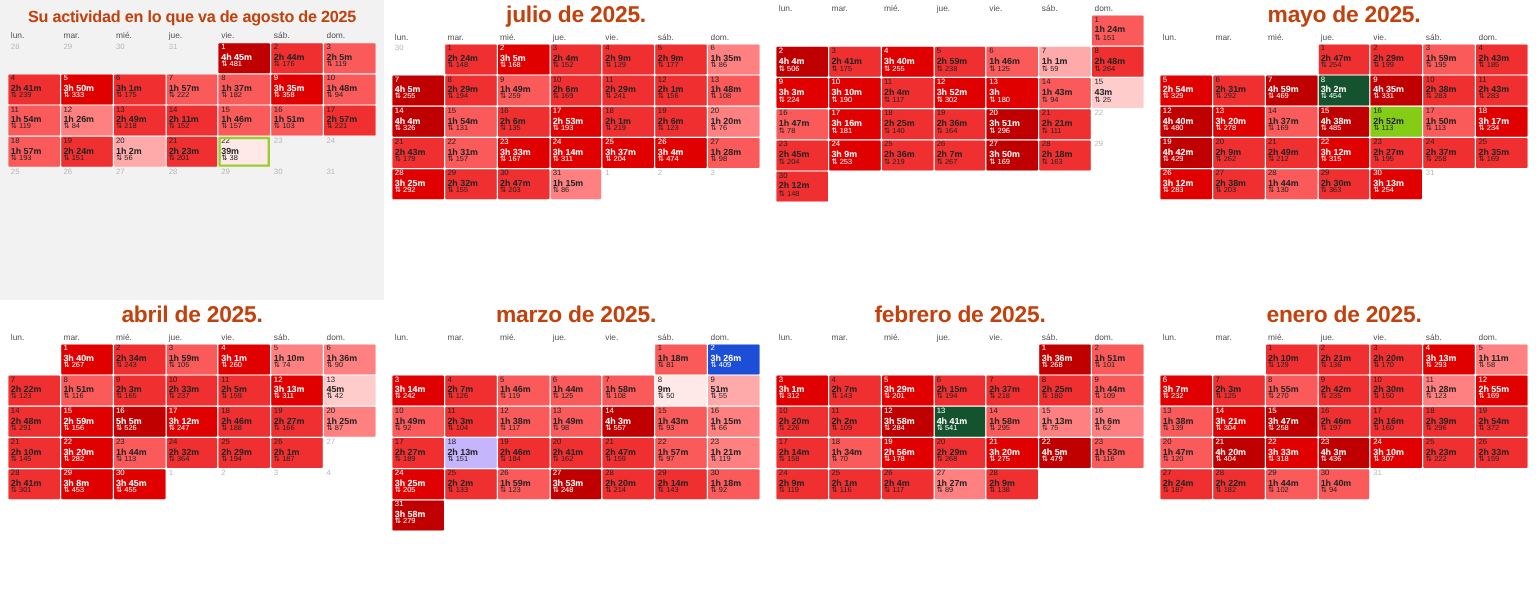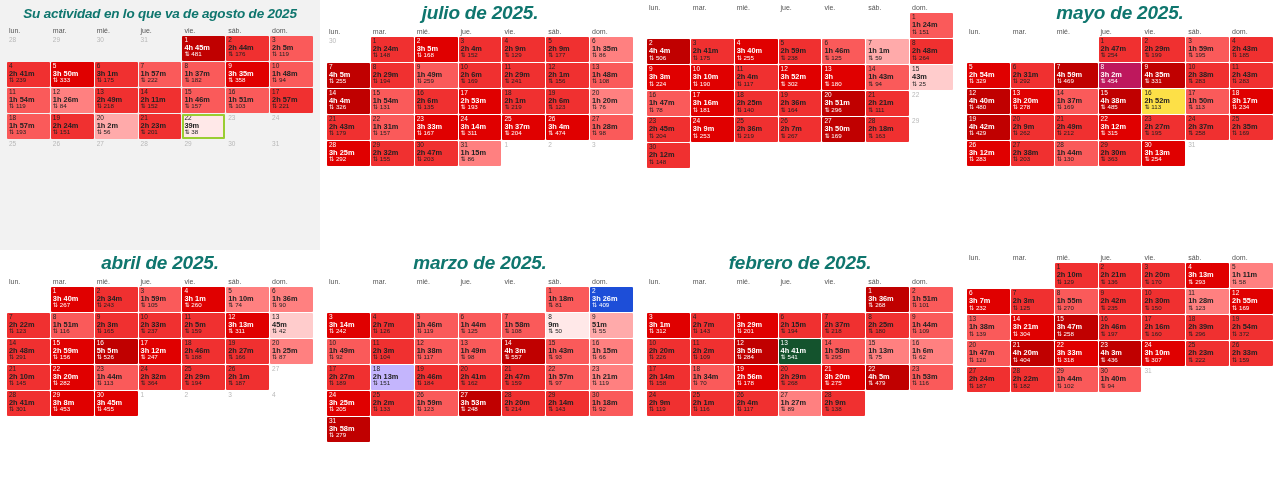--- a/index.html
+++ b/index.html
@@ -18,25 +18,24 @@
   .month{
     position:relative;
     box-sizing:border-box;
     padding:0 6px;
   }
   .month.shaded{background:#f2f2f2;}
   .m-title{
     text-align:center;
     font-weight:bold;
     font-size:19px;
-    color:#0f766e;
+    color:#c2410c;
     padding-top:3px;
     line-height:1.1;
     letter-spacing:-.2px;
-    font-style:italic;
   }
   .m-title.small{
     font-size:13.5px;
     font-weight:bold;
     padding-top:6px;
     line-height:1.25;
   }
   table.cal{
     border-collapse:separate;
     border-spacing:1px;
@@ -961,21 +960,21 @@
                 <span class="d2">⇅ <span>292</span></span>
               </div>
             </td>
             <td class="" style="background:#c00000">
               <div class="cell dark">
                 <span class="dn">7</span>
                 <span class="d1">4h 59m</span>
                 <span class="d2">⇅ <span>469</span></span>
               </div>
             </td>
-            <td class="" style="background:#be185d">
+            <td class="" style="background:#14532d">
               <div class="cell dark">
                 <span class="dn">8</span>
                 <span class="d1">3h 2m</span>
                 <span class="d2">⇅ <span>454</span></span>
               </div>
             </td>
             <td class="" style="background:#c00000">
               <div class="cell dark">
                 <span class="dn">9</span>
                 <span class="d1">4h 35m</span>
@@ -1019,21 +1018,21 @@
                 <span class="d2">⇅ <span>169</span></span>
               </div>
             </td>
             <td class="" style="background:#c00000">
               <div class="cell dark">
                 <span class="dn">15</span>
                 <span class="d1">4h 38m</span>
                 <span class="d2">⇅ <span>485</span></span>
               </div>
             </td>
-            <td class="" style="background:#fde047">
+            <td class="" style="background:#84cc16">
               <div class="cell light">
                 <span class="dn">16</span>
                 <span class="d1">2h 52m</span>
                 <span class="d2">⇅ <span>113</span></span>
               </div>
             </td>
             <td class="" style="background:#fa5a5a">
               <div class="cell light">
                 <span class="dn">17</span>
                 <span class="d1">1h 50m</span>
@@ -1965,20 +1964,21 @@
             <td class="empty">
               <div class="cell">
                 <span class="dn"></span>
               </div>
             </td>
           </tr>
         </tbody>
       </table>
     </div>
     <div class="month">
+      <div class="m-title">enero de 2025.</div>
       <table class="cal">
         <thead>
           <tr>
             <th>lun.</th>
             <th>mar.</th>
             <th>mié.</th>
             <th>jue.</th>
             <th>vie.</th>
             <th>sáb.</th>
             <th>dom.</th>

